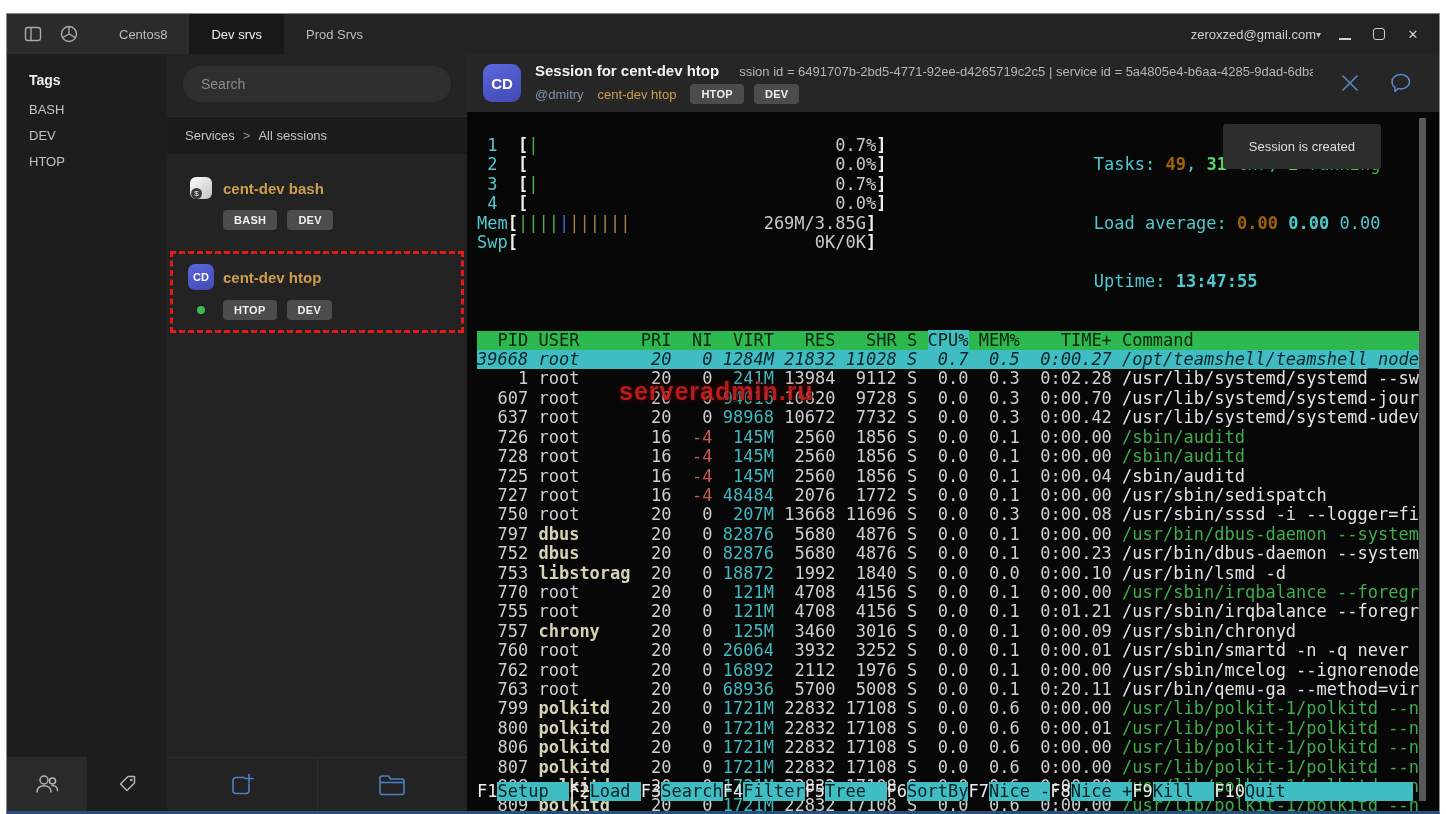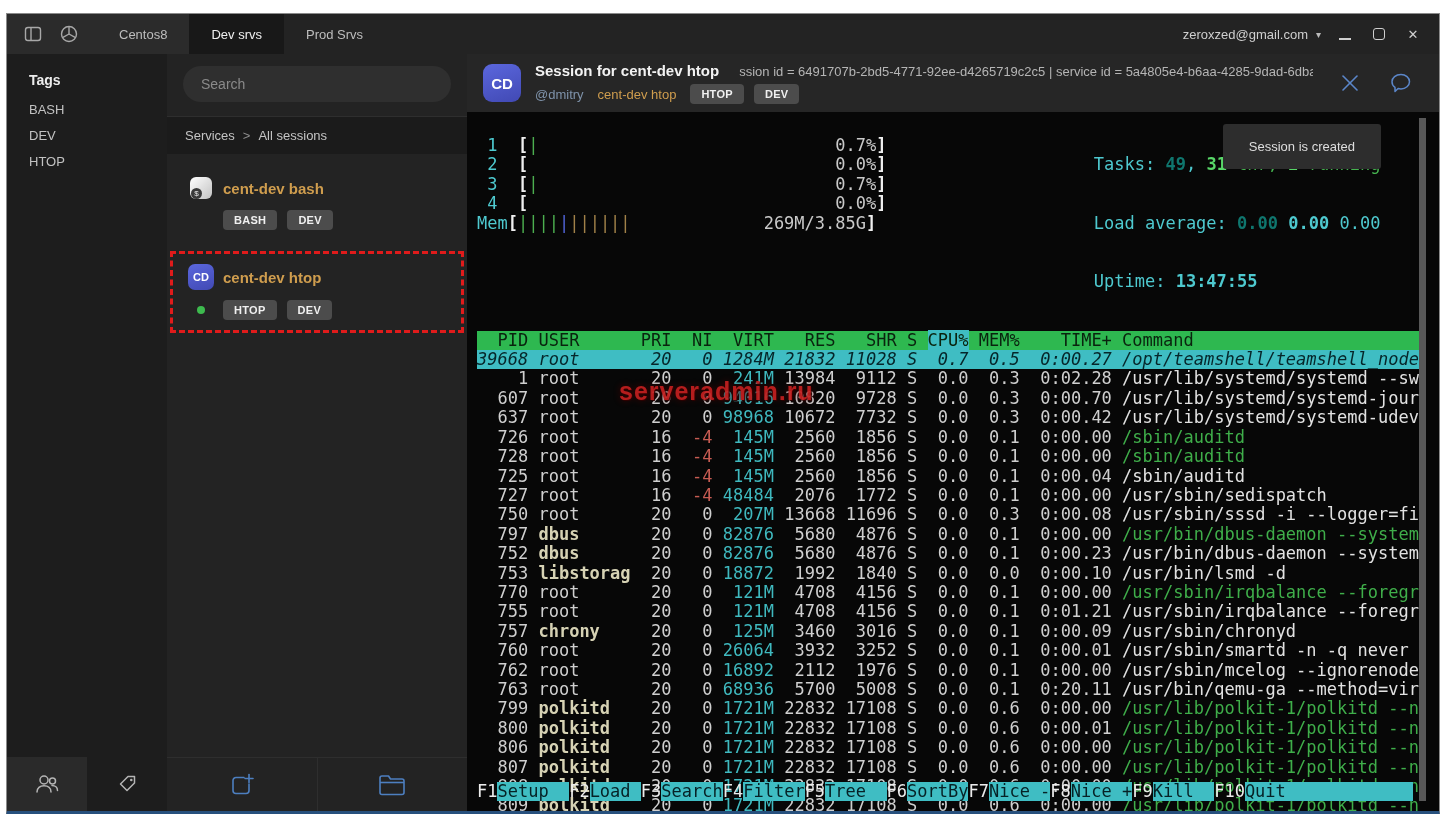--- a/index.html
+++ b/index.html
@@ -12,21 +12,21 @@
 
   
   .titlebar { height:40px; display:flex; align-items:stretch; background:#232323; color:#c9c9c9; flex:0 0 auto; }
   .tb-left { width:90px; background:#2b2b2b; display:flex; align-items:center; gap:16px; padding-left:16px; }
   .tb-icon { width:20px; height:20px; display:flex; align-items:center; justify-content:center; cursor:pointer; }
   .tabs { display:flex; align-items:stretch; }
   .tab { display:flex; align-items:center; padding:0 22px; font-size:13px; color:#bdbdbd; background:#2b2b2b; cursor:pointer; }
   .tab:nth-child(2){ background:#181818; color:#efefef; }
   .tab:nth-child(3){ background:#232323; }
   .tb-fill { flex:1; }
-  .tb-account { display:flex; align-items:center; gap:8px; font-size:13px; color:#cfcfcf; padding:0 10px; cursor:pointer; }
+  .tb-account { display:flex; align-items:center; font-size:13px; color:#cfcfcf; padding:0 10px; cursor:pointer; }
   .caret { font-size:10px; color:#bbb; }
   .winbtns { display:flex; align-items:center; gap:6px; padding-right:12px; }
   .winbtn { width:28px; height:26px; display:flex; align-items:center; justify-content:center; color:#cfcfcf; cursor:pointer; font-size:13px; }
   .btn-min { align-items:flex-end; padding-bottom:7px; }
   .btn-min i { display:block; width:12px; height:2px; background:#cfcfcf; }
   .btn-max i { display:block; width:12px; height:12px; border:1.6px solid #cfcfcf; border-radius:3px; }
 
   
   .content { flex:1; display:flex; min-height:0; }
 
@@ -77,21 +77,21 @@
   .hdr-icons .ic { cursor:pointer; }
 
   
   .terminal { flex:1; position:relative; overflow:hidden; padding:24px 16px 0 10px;
               font-family:"DejaVu Sans Mono", monospace; font-size:17px; line-height:19.4px; color:#d6d6d6; }
   .tline, .phead, .prow { white-space:pre; }
   .meters-wrap { display:flex; }
   .meters-right { margin-left:64px; }
   .cyan { color:#4ec9cf; }
   .bcyan { color:#4ec9cf; font-weight:bold; }
-  .bwhite { color:#0f766e; font-weight:bold; }
+  .bwhite { color:#a16207; font-weight:bold; }
   .green { color:#46b450; }
   .bgreen { color:#58d668; font-weight:bold; }
   .bracket { color:#efefef; font-weight:bold; }
   .mval { color:#c9c9c9; }
   .bar-g { color:#4cae4f; } .bar-b { color:#5064d8; } .bar-t { color:#a08048; }
   .ptable { margin-top:20px; }
   .phead { background:#2eb850; color:#0a230e; min-width:100%; display:block; }
   .phead .sortcol { background:#3fbdc3; }
   .prow { display:block; min-width:100%; }
   .prow.sel { background:#3fbdc3; }
@@ -272,20 +272,21 @@
       </div>
 
       <div class="terminal">
         <div class="meters-wrap">
           <div class="meters-left">
               <div class="tline"><span class="cyan"> 1  </span><span class="bracket">[</span><span class="bar-g">|</span><span class="mval">                             0.7%</span><span class="bracket">]</span></div>
               <div class="tline"><span class="cyan"> 2  </span><span class="bracket">[</span><span class="mval">                              0.0%</span><span class="bracket">]</span></div>
               <div class="tline"><span class="cyan"> 3  </span><span class="bracket">[</span><span class="bar-g">|</span><span class="mval">                             0.7%</span><span class="bracket">]</span></div>
               <div class="tline"><span class="cyan"> 4  </span><span class="bracket">[</span><span class="mval">                              0.0%</span><span class="bracket">]</span></div>
               <div class="tline"><span class="cyan">Mem</span><span class="bracket">[</span><span class="bar-g">||||</span><span class="bar-b">|</span><span class="bar-t">||||||</span><span class="mval">             269M/3.85G</span><span class="bracket">]</span></div>
+              <div class="tline"><span class="cyan">Swp</span><span class="bracket">[</span><span class="mval">                             0K/0K</span><span class="bracket">]</span></div>
             </div>
           <div class="meters-right">
             <div class="tline">
               <span class="cyan">Tasks: </span><span class="bwhite">49</span><span class="cyan">, </span><span class="bgreen">31</span><span class="green"> thr; </span><span class="bgreen">2</span><span class="green"> running</span>
             </div>
             <div class="tline">
               <span class="cyan">Load average: </span><span class="bwhite">0.00 </span><span class="bcyan">0.00 </span><span class="cyan">0.00</span>
             </div>
             <div class="tline">
               <span class="cyan">Uptime: </span><span class="bcyan">13:47:55</span>

